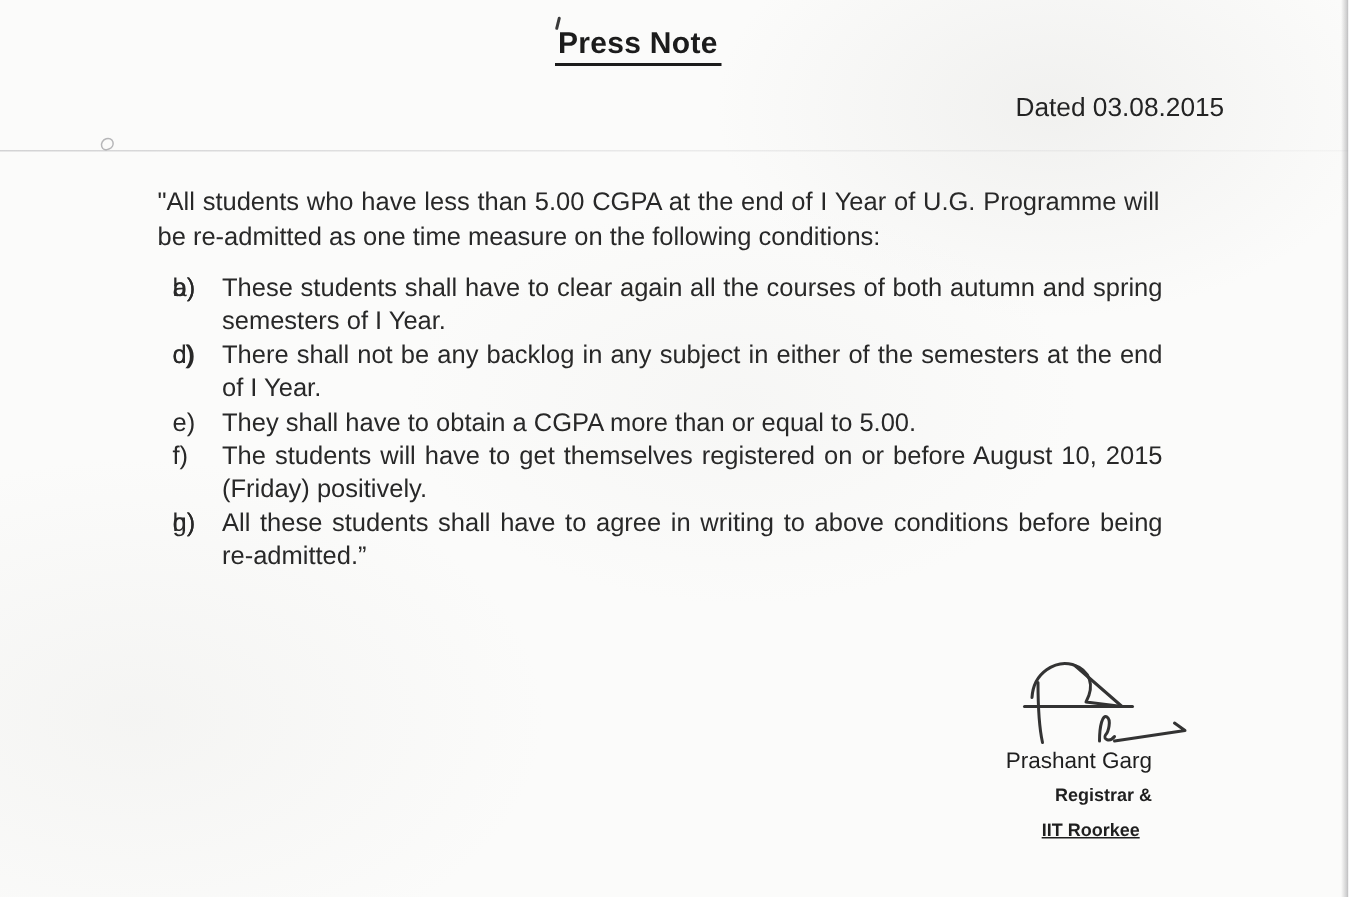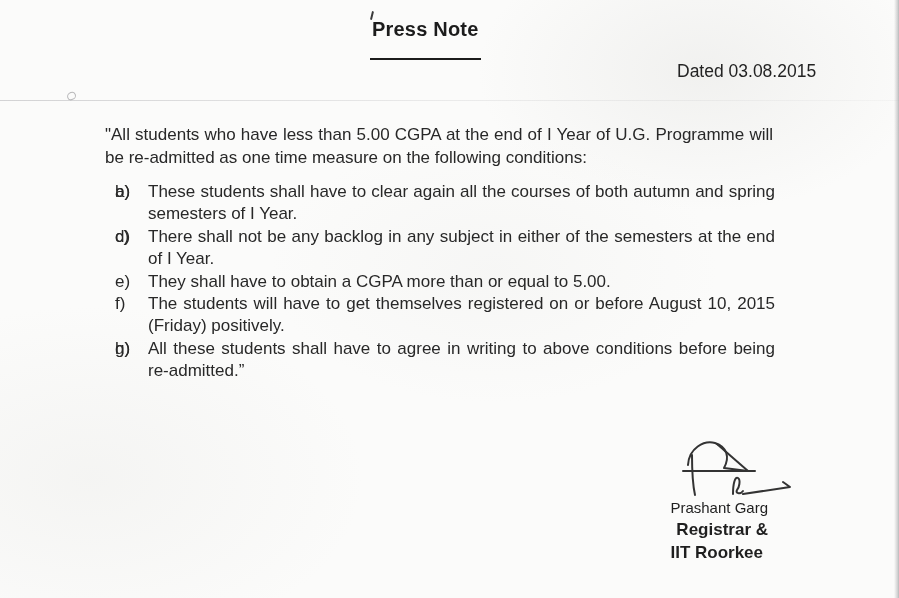--- a/index.html
+++ b/index.html
@@ -55,21 +55,21 @@
 
   
   .title {
     position: absolute;
     left: 370px; top: 18px;
     font-size: 20px;
     font-weight: 700;
     letter-spacing: 0.2px;
     color: #1c1c1c;
     border-bottom: 2px solid #1c1c1c;
-    padding: 0 2px 17px 2px;
+    padding: 0 2px 1px 2px;
   }
   .date-line {
     position: absolute;
     left: 633px; top: 61px;
     font-size: 17.5px;
     color: #232323;
     margin-left: 44px;
   }
 
   
@@ -114,27 +114,29 @@
     line-height: 22.3px;
     color: #1f1f1f;
   }
   .sig-name {
     font-size: 15px;
     font-weight: 400;
     text-align: right;
     white-space: nowrap;
   }
   .sig-bold {
-    font-size: 17px;
+    font-size: 12px;
     font-weight: 700;
     text-align: right;
     white-space: nowrap;
+    margin-left: 24px;
   }
   .sig-bold.sig-left {
     text-align: left;
+    text-decoration: underline;
   }
 </style>
 </head>
 <body>
 
 <div class="page">
 
   <div class="edge-shadow-right"></div>
   <div class="scan-line"></div>
   <div class="scan-speck"></div>

